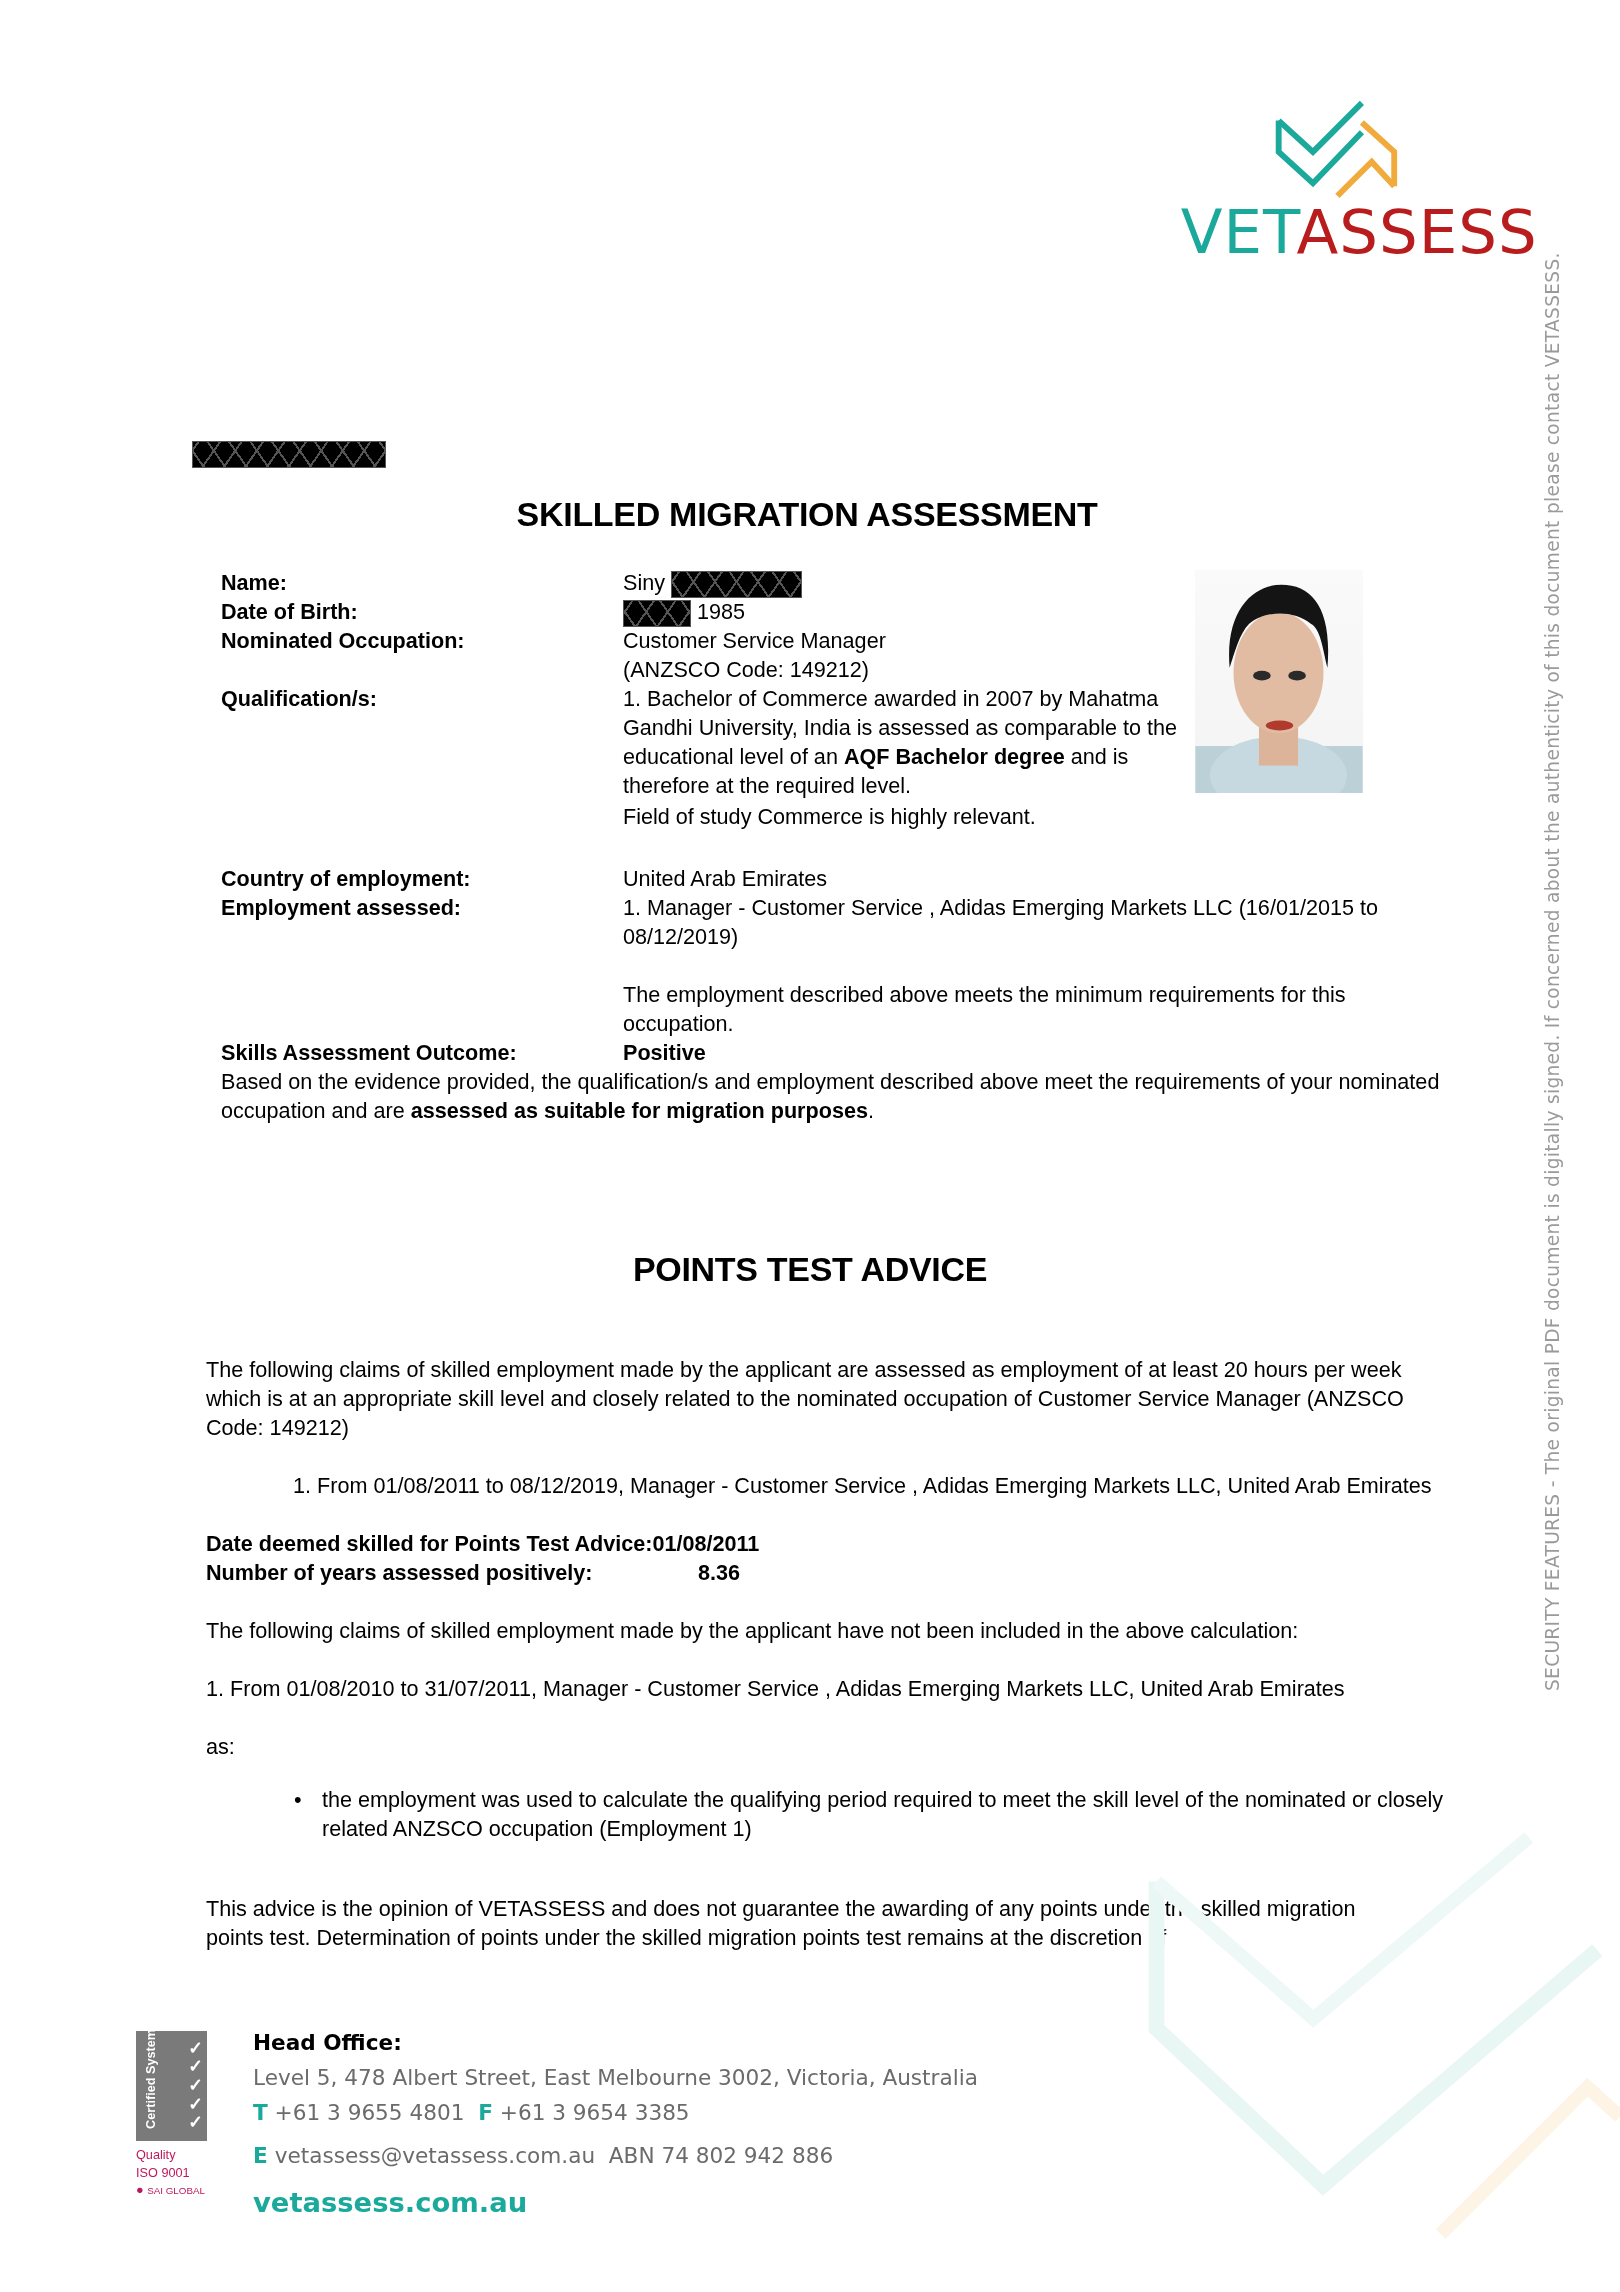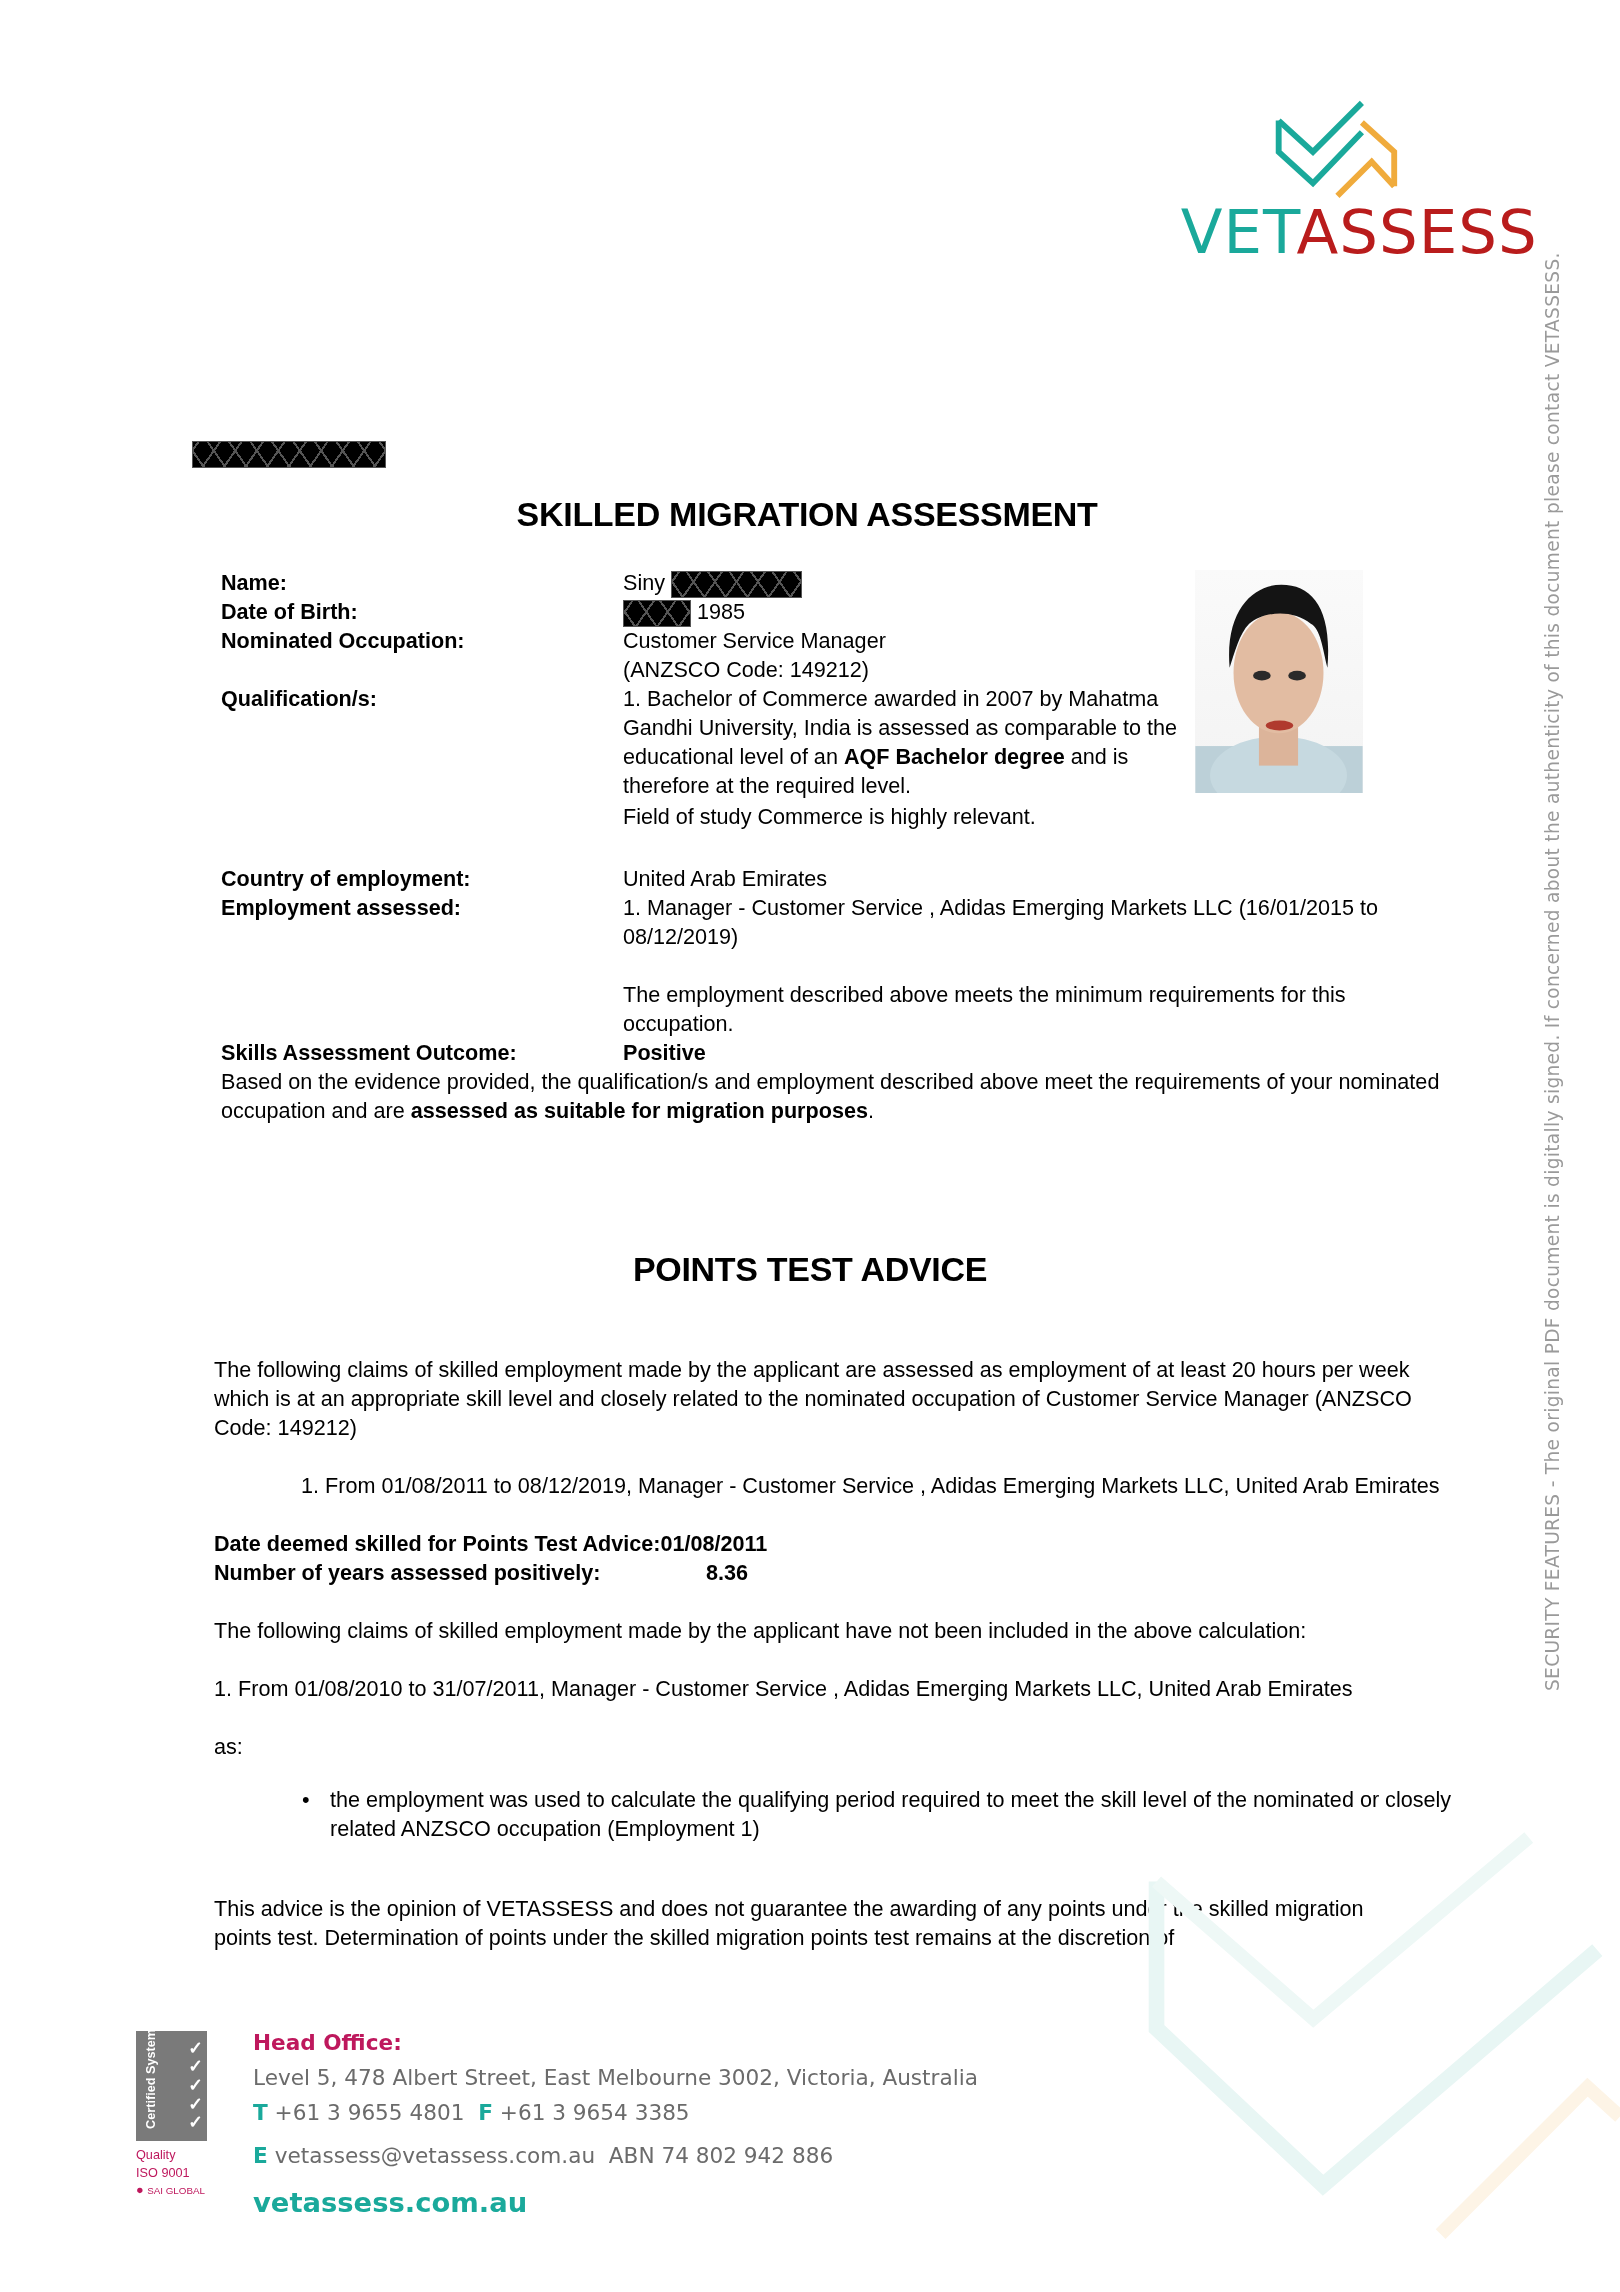--- a/index.html
+++ b/index.html
@@ -108,21 +108,21 @@
     <span class="b">Skills Assessment Outcome:</span>
     <span class="b" style="position:absolute; left:402px;">Positive</span>
   </div>
   <div style="width:1235px;">
     <span>Based on the evidence provided, the qualification/s and employment described above meet the requirements of your nominated occupation and are </span><span class="b">assessed as suitable for migration purposes</span><span>.</span>
   </div>
 </div>
 
 <div class="abs h1" style="left:0; top:1250px; width:1620px;">POINTS TEST ADVICE</div>
 
-<div class="abs txt" style="left:187px; top:1355px; width:1235px;">
+<div class="abs txt" style="left:179px; top:1355px; width:1235px;">
   <div>The following claims of skilled employment made by the applicant are assessed as employment of at least 20 hours per week which is at an appropriate skill level and closely related to the nominated occupation of Customer Service Manager (ANZSCO Code: 149212)</div>
   <div style="height:29px;"></div>
   <div style="padding-left:87px;">1. From 01/08/2011 to 08/12/2019, Manager - Customer Service , Adidas Emerging Markets LLC, United Arab Emirates</div>
   <div style="height:29px;"></div>
   <div class="b">
     <span>Date deemed skilled for Points Test Advice:</span><span>01/08/2011</span>
   </div>
   <div class="b" style="position:relative;">
     <span>Number of years assessed positively:</span>
     <span style="position:absolute; left:492px;">8.36</span>
@@ -154,21 +154,21 @@
   <div class="cert-text">Certified System</div>
   <div style="position:absolute; right:3.9px; top:7.8px; color:#fff; font-size:17.6px; line-height:18.6px; font-weight:bold;">✓<br>✓<br>✓<br>✓<br>✓</div>
 </div>
 <div class="abs" style="left:136px; top:2147px; font-size:12.7px; color:#be185d; line-height:17.6px;">
   <div>Quality</div>
   <div>ISO 9001</div>
   <div><span>●</span> <span style="font-size:9.8px;">SAI GLOBAL</span></div>
 </div>
 
 <div class="abs footer-text" style="left:253px; top:2025px;">
-  <div class="b" style="color:#be185d;">Head Office:</div>
+  <div class="b" style="color:#000000;">Head Office:</div>
   <div>Level 5, 478 Albert Street, East Melbourne 3002, Victoria, Australia</div>
   <div>
     <span class="teal b">T</span>
     <span>+61 3 9655 4801</span>&nbsp;
     <span class="teal b">F</span>
     <span>+61 3 9654 3385</span>
   </div>
   <div style="margin-top:8px;">
     <span class="teal b">E</span>
     <span>vetassess@vetassess.com.au</span>&nbsp;

